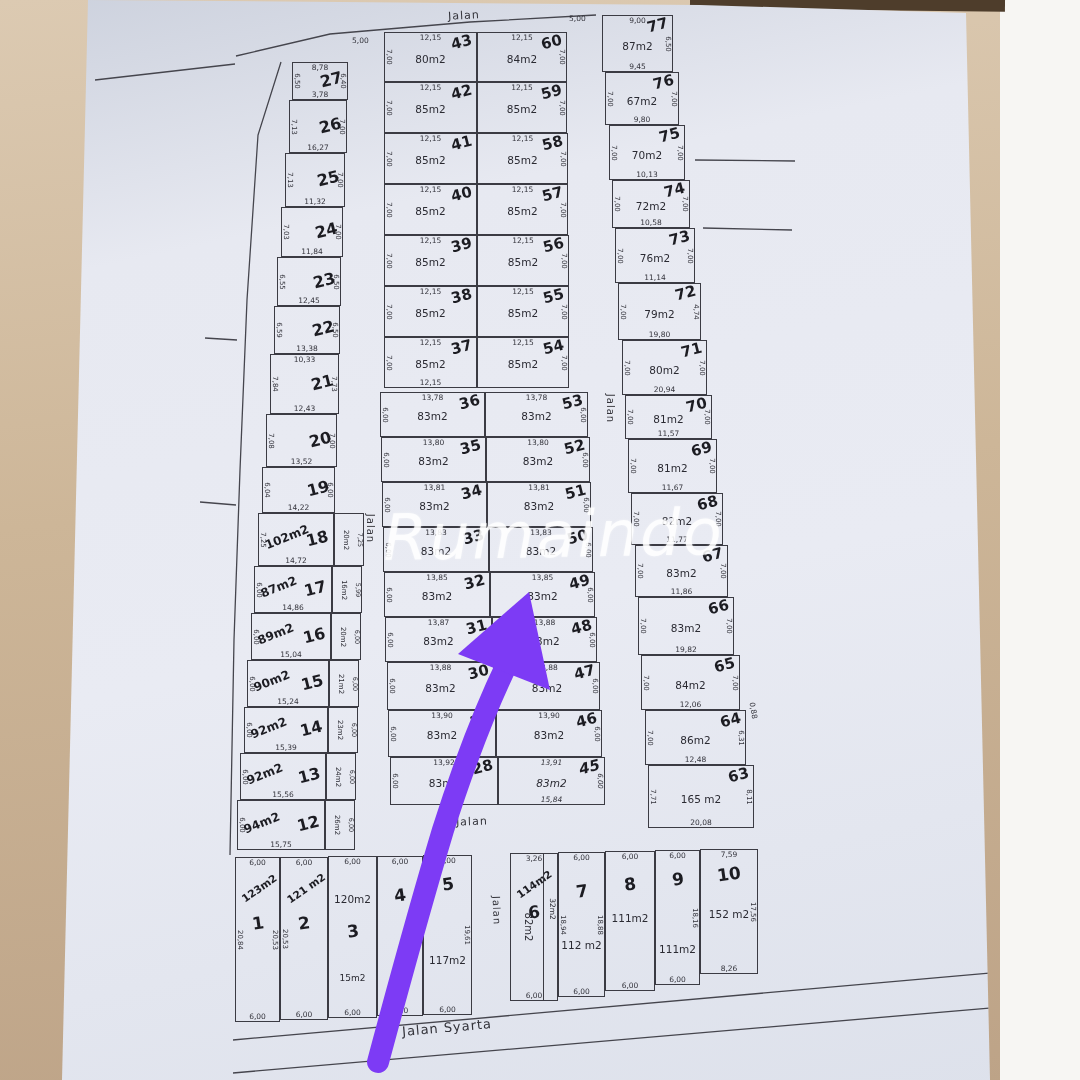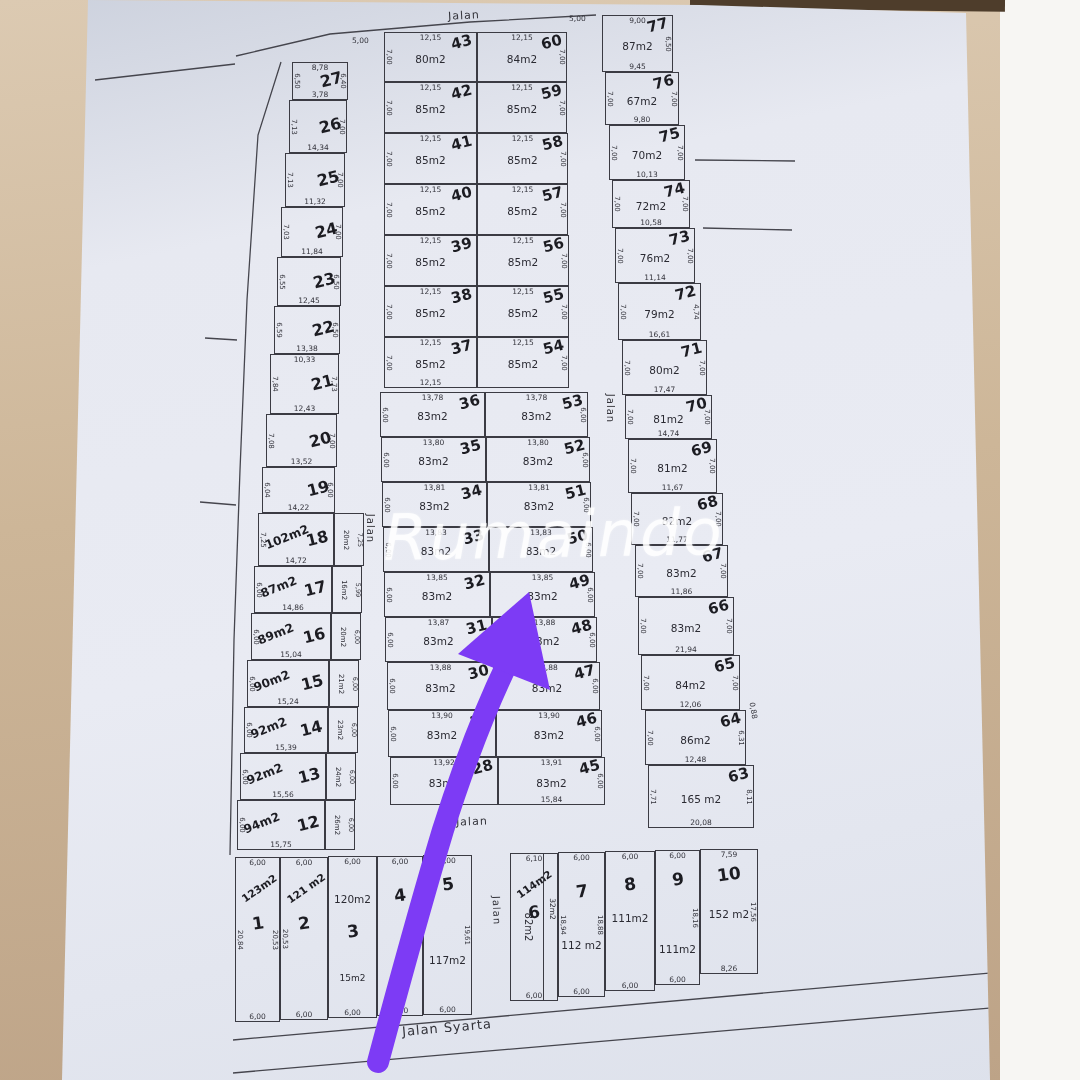--- a/index.html
+++ b/index.html
@@ -76,21 +76,21 @@
 
     <div id="plan">
         <div class="plot g-left" style="left: 292px; top: 62px; width: 56px; height: 38px;">
           <div class="dimt">8,78</div>
           <div class="dimb">3,78</div>
           <div class="diml">6,50</div>
           <div class="dimr">6,40</div>
           <div class="num">27</div>
         </div>
         <div class="plot g-left" style="left: 289px; top: 100px; width: 58px; height: 53px;">
-          <div class="dimb">14,34</div>
+          <div class="dimb">16,27</div>
           <div class="diml">7,13</div>
           <div class="dimr">7,00</div>
           <div class="num">26</div>
         </div>
         <div class="plot g-left" style="left: 285px; top: 153px; width: 60px; height: 54px;">
           <div class="dimb">11,32</div>
           <div class="diml">7,13</div>
           <div class="dimr">7,00</div>
           <div class="num">25</div>
         </div>
@@ -381,21 +381,21 @@
           <div class="dimr">6,00</div>
           <div class="area">83m2</div>
           <div class="num">47</div>
         </div>
         <div class="plot g-midRight" style="left: 496px; top: 710px; width: 106px; height: 47px;">
           <div class="dimt">13,90</div>
           <div class="dimr">6,00</div>
           <div class="area">83m2</div>
           <div class="num">46</div>
         </div>
-        <div class="plot g-midRight" style="left: 498px; top: 757px; width: 107px; height: 48px;">
+        <div class="plot g-midRight" style="left: 498px; top: 757px; width: 107px; height: 48px; font-style: italic;">
           <div class="dimt">13,91</div>
           <div class="dimb">15,84</div>
           <div class="dimr">6,00</div>
           <div class="area">83m2</div>
           <div class="num">45</div>
         </div>
         <div class="plot g-right" style="left: 602px; top: 15px; width: 71px; height: 57px;">
           <div class="dimt">9,00</div>
           <div class="dimb">9,45</div>
           <div class="dimr">6,50</div>
@@ -424,35 +424,35 @@
           <div class="num">74</div>
         </div>
         <div class="plot g-right" style="left: 615px; top: 228px; width: 80px; height: 55px;">
           <div class="dimb">11,14</div>
           <div class="diml">7,00</div>
           <div class="dimr">7,00</div>
           <div class="area">76m2</div>
           <div class="num">73</div>
         </div>
         <div class="plot g-right" style="left: 618px; top: 283px; width: 83px; height: 57px;">
-          <div class="dimb">16,61</div>
+          <div class="dimb">19,80</div>
           <div class="diml">7,00</div>
           <div class="dimr">4,74</div>
           <div class="area">79m2</div>
           <div class="num">72</div>
         </div>
         <div class="plot g-right" style="left: 622px; top: 340px; width: 85px; height: 55px;">
-          <div class="dimb">17,47</div>
+          <div class="dimb">20,94</div>
           <div class="diml">7,00</div>
           <div class="dimr">7,00</div>
           <div class="area">80m2</div>
           <div class="num">71</div>
         </div>
         <div class="plot g-right" style="left: 625px; top: 395px; width: 87px; height: 44px;">
-          <div class="dimb">14,74</div>
+          <div class="dimb">11,57</div>
           <div class="diml">7,00</div>
           <div class="dimr">7,00</div>
           <div class="area">81m2</div>
           <div class="num">70</div>
         </div>
         <div class="plot g-right" style="left: 628px; top: 439px; width: 89px; height: 54px;">
           <div class="dimb">11,67</div>
           <div class="diml">7,00</div>
           <div class="dimr">7,00</div>
           <div class="area">81m2</div>
@@ -466,21 +466,21 @@
           <div class="num">68</div>
         </div>
         <div class="plot g-right" style="left: 635px; top: 545px; width: 93px; height: 52px;">
           <div class="dimb">11,86</div>
           <div class="diml">7,00</div>
           <div class="dimr">7,00</div>
           <div class="area">83m2</div>
           <div class="num">67</div>
         </div>
         <div class="plot g-right" style="left: 638px; top: 597px; width: 96px; height: 58px;">
-          <div class="dimb">21,94</div>
+          <div class="dimb">19,82</div>
           <div class="diml">7,00</div>
           <div class="dimr">7,00</div>
           <div class="area">83m2</div>
           <div class="num">66</div>
         </div>
         <div class="plot g-right" style="left: 641px; top: 655px; width: 99px; height: 55px;">
           <div class="dimb">12,06</div>
           <div class="diml">7,00</div>
           <div class="dimr">7,00</div>
           <div class="area">84m2</div>
@@ -528,21 +528,21 @@
           <div class="num" style="top: 28px;">4</div>
         </div>
         <div class="plot g-bottom" style="left: 423px; top: 855px; width: 49px; height: 160px;">
           <div class="dimt">6,00</div>
           <div class="dimb">6,00</div>
           <div class="dimr">19,61</div>
           <div class="area" style="top: 98px; transform: translateX(-50%);">117m2</div>
           <div class="num" style="top: 18px;">5</div>
         </div>
         <div class="plot g-bottom" style="left: 510px; top: 853px; width: 48px; height: 148px;">
-          <div class="dimt">6,10</div>
+          <div class="dimt">3,26</div>
           <div class="dimb">6,00</div>
           <div class="area area-rot">82m2</div>
           <div class="hand">114m2</div>
           <div class="note2">32m2</div>
           <div class="vline"></div>
           <div class="num" style="top: 48px;">6</div>
         </div>
         <div class="plot g-bottom" style="left: 558px; top: 852px; width: 47px; height: 145px;">
           <div class="dimt">6,00</div>
           <div class="dimb">6,00</div>

